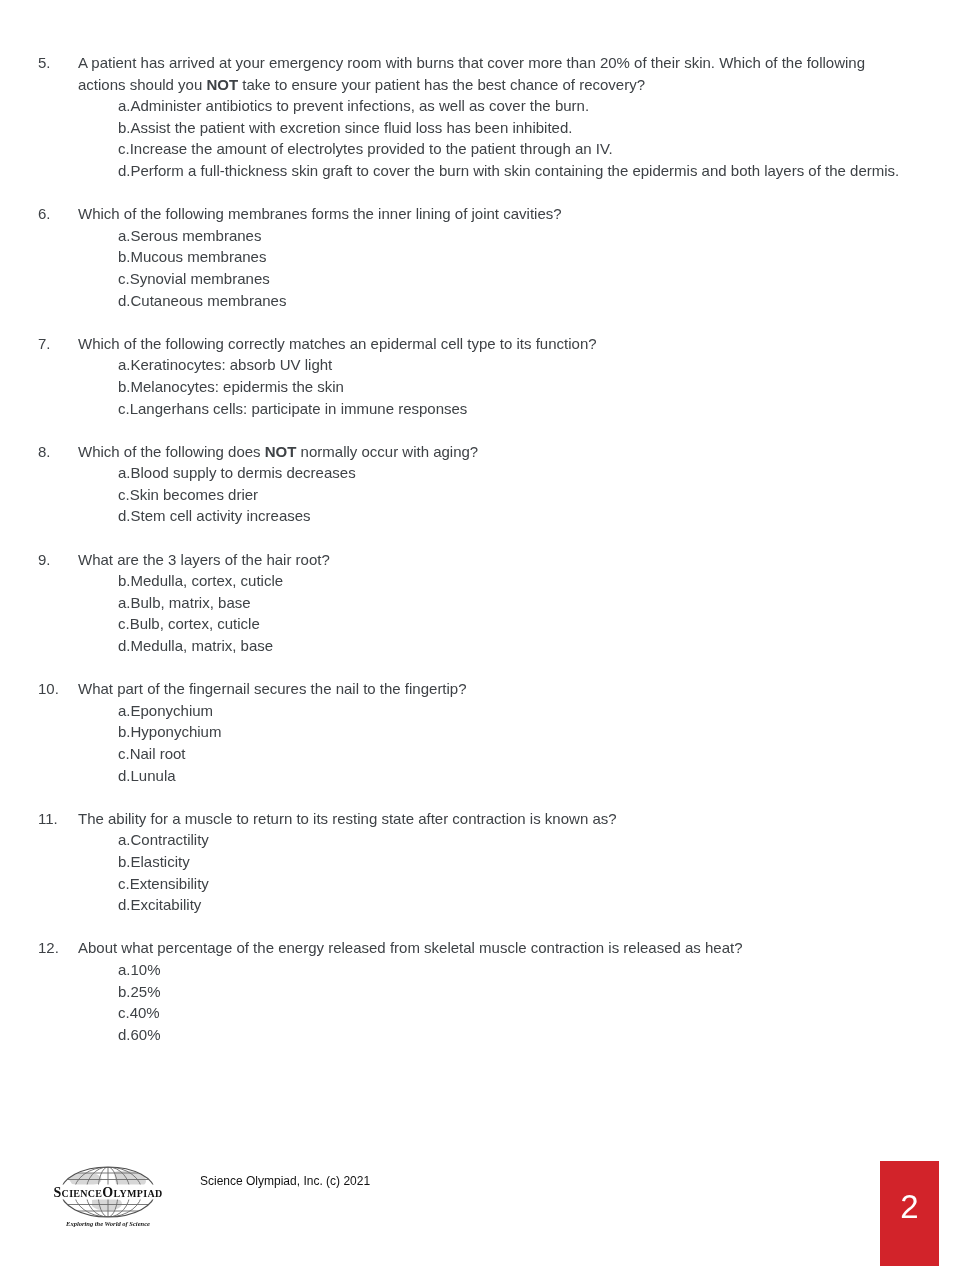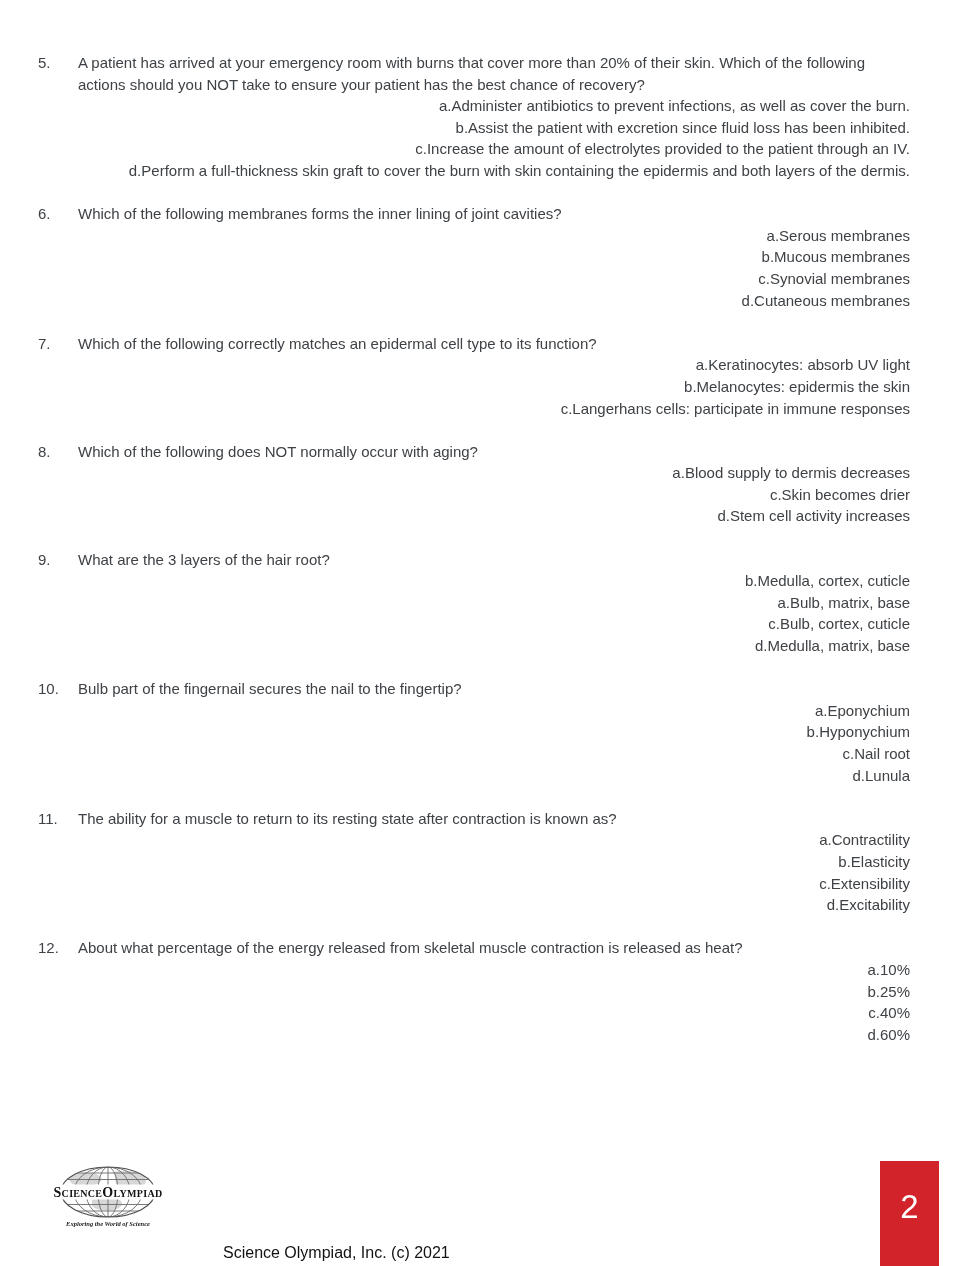--- a/index.html
+++ b/index.html
@@ -14,44 +14,44 @@
 
   
   .questions {
     position: absolute; top: 52px; left: 0; right: 0;
     color: #3e4246;
     font-size: 15px;
     line-height: 21.6px;
   }
   .qblock { position: relative; padding-left: 78px; padding-right: 69px; margin-bottom: 21.6px; }
   .qnum { position: absolute; left: 38px; top: 0; }
-  .qtext .bold { font-weight: 400; text-align: right; }
+  .qtext .bold { font-weight: 700; text-align: right; }
   .opts { margin-left: 49px; }   
-  .opt { text-indent: -9px; text-align: right; }    
+  .opt { text-indent: -9px; }    
 
   
   .logo-svg { position: absolute; left: 48px; top: 1162px; }
   .logo-title-text {
     font-family: "Liberation Serif", "DejaVu Serif", serif;
     font-variant: small-caps;
     font-weight: 700;
     font-size: 14px;
     letter-spacing: 0.3px;
     fill: #121212;
   }
   .logo-tagline-text {
     font-family: "Liberation Serif", "DejaVu Serif", serif;
     font-style: italic;
     font-weight: 700;
     font-size: 6.5px;
     fill: #1a1a1a;
   }
   .copyright {
-    position: absolute; left: 200px; top: 1244px;
-    font-size: 16px; color: #121212; margin-left: 23px;
+    position: absolute; left: 200px; top: 1174px;
+    font-size: 12px; color: #121212;
   }
 
   
   .page-num-block {
     position: absolute; left: 880px; top: 1161px;
     width: 59px; height: 105px;
     display: flex; align-items: center; justify-content: center;
   }
   .page-num {
     color: #ffffff;
@@ -109,21 +109,21 @@
         <div class="qtext"><span>What are the 3 layers of the hair root?</span></div>
         <div class="opts">
           <div class="opt"><span>b.</span><span>Medulla, cortex, cuticle</span></div>
           <div class="opt"><span>a.</span><span>Bulb, matrix, base</span></div>
           <div class="opt"><span>c.</span><span>Bulb, cortex, cuticle</span></div>
           <div class="opt"><span>d.</span><span>Medulla, matrix, base</span></div>
         </div>
       </div>
       <div class="qblock">
         <div class="qnum">10.</div>
-        <div class="qtext"><span>Bulb part of the fingernail secures the nail to the fingertip?</span></div>
+        <div class="qtext"><span>What part of the fingernail secures the nail to the fingertip?</span></div>
         <div class="opts">
           <div class="opt"><span>a.</span><span>Eponychium</span></div>
           <div class="opt"><span>b.</span><span>Hyponychium</span></div>
           <div class="opt"><span>c.</span><span>Nail root</span></div>
           <div class="opt"><span>d.</span><span>Lunula</span></div>
         </div>
       </div>
       <div class="qblock">
         <div class="qnum">11.</div>
         <div class="qtext"><span>The ability for a muscle to return to its resting state after contraction is known as?</span></div>

